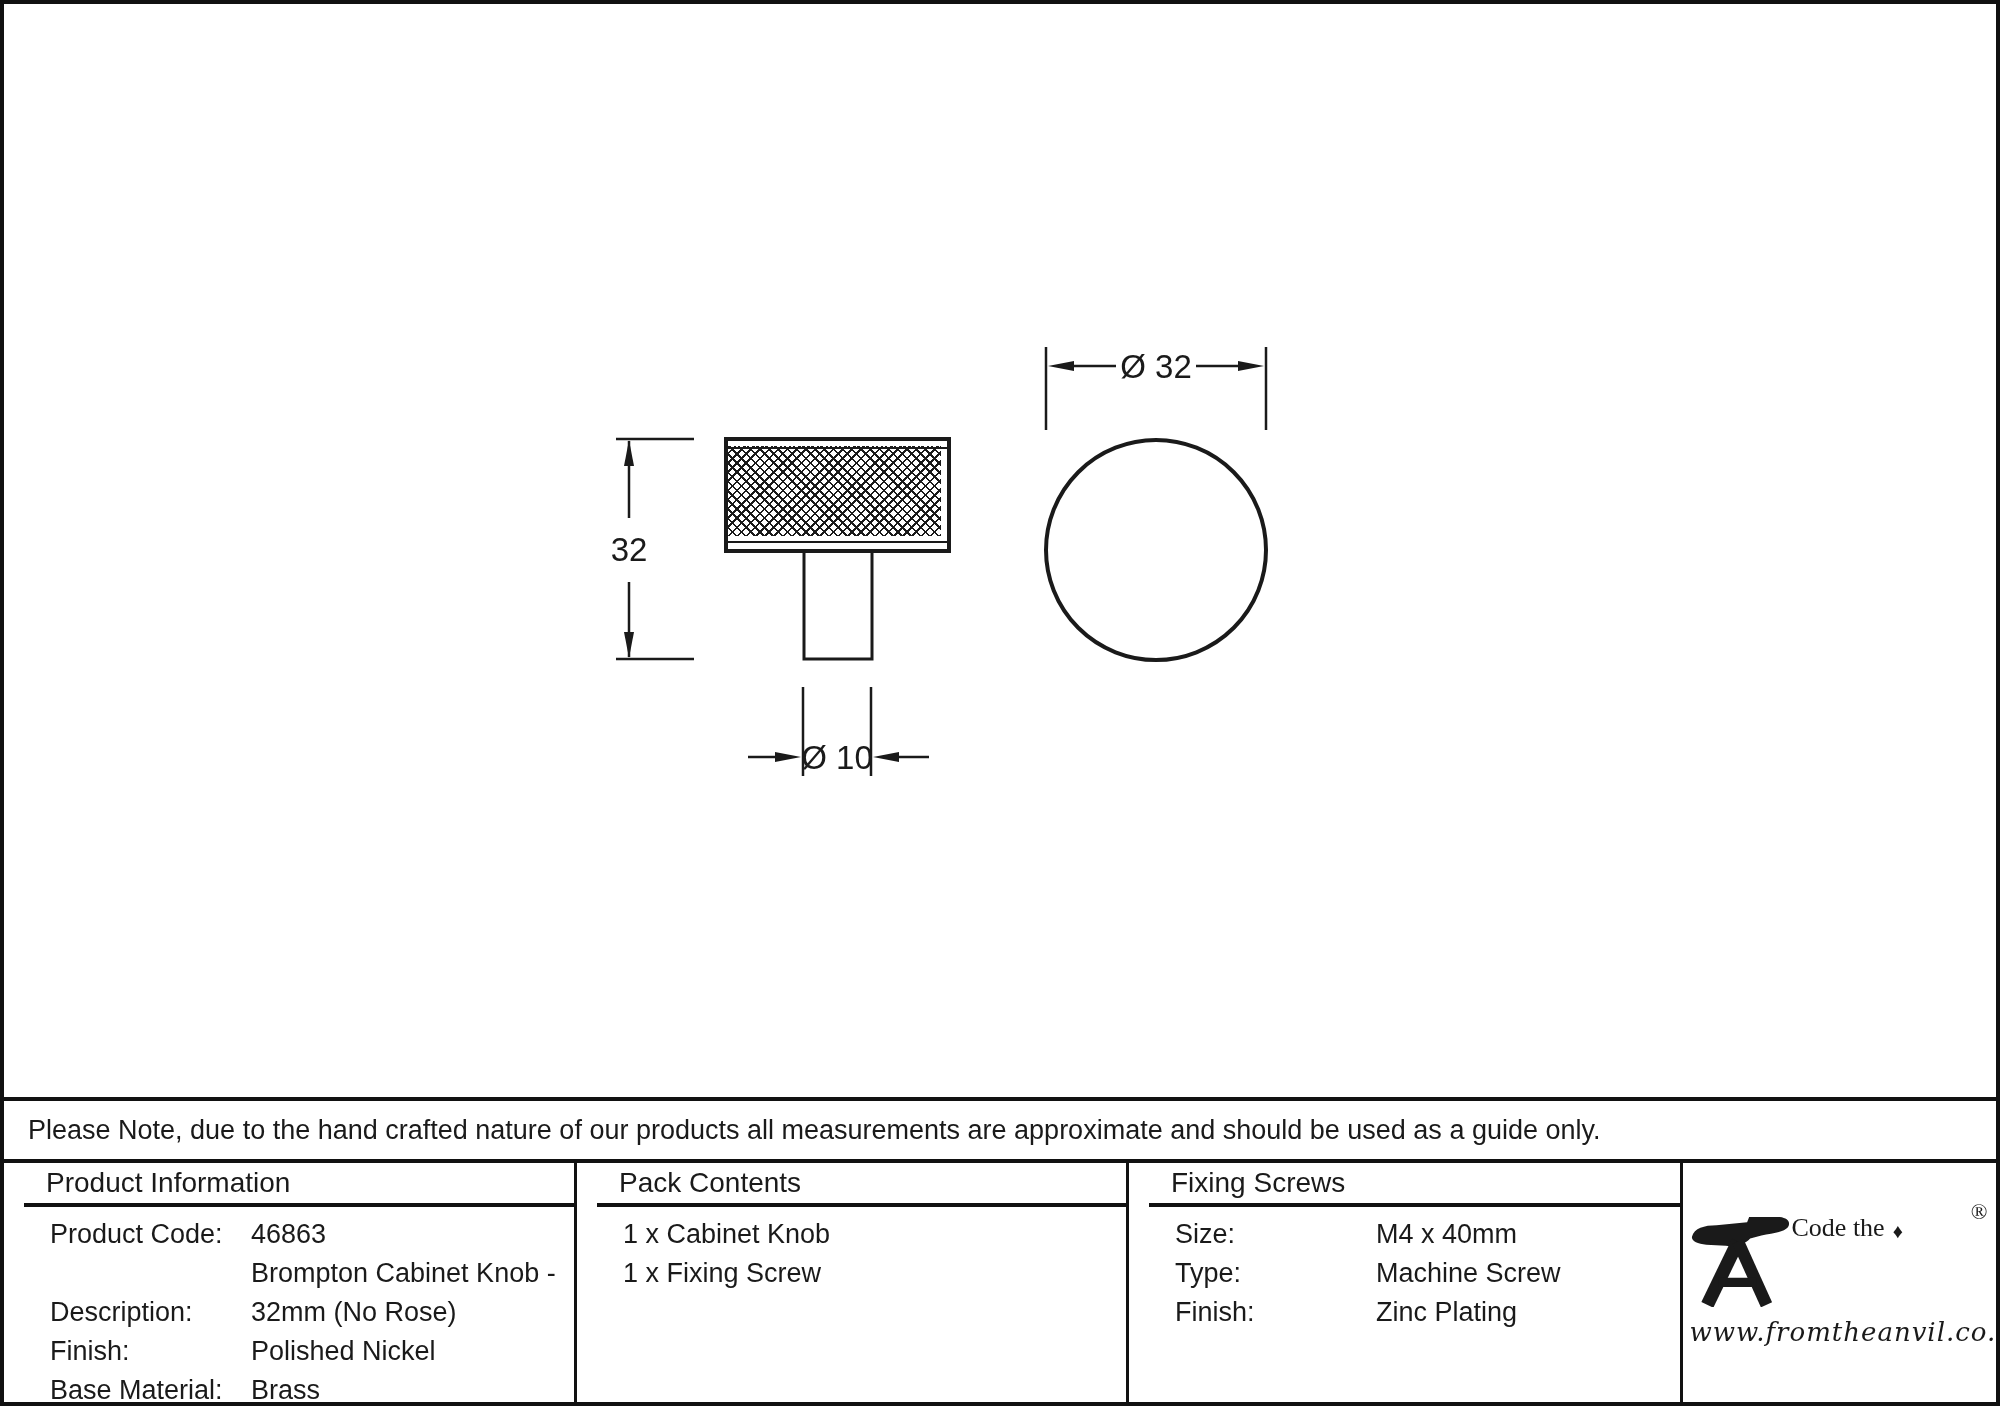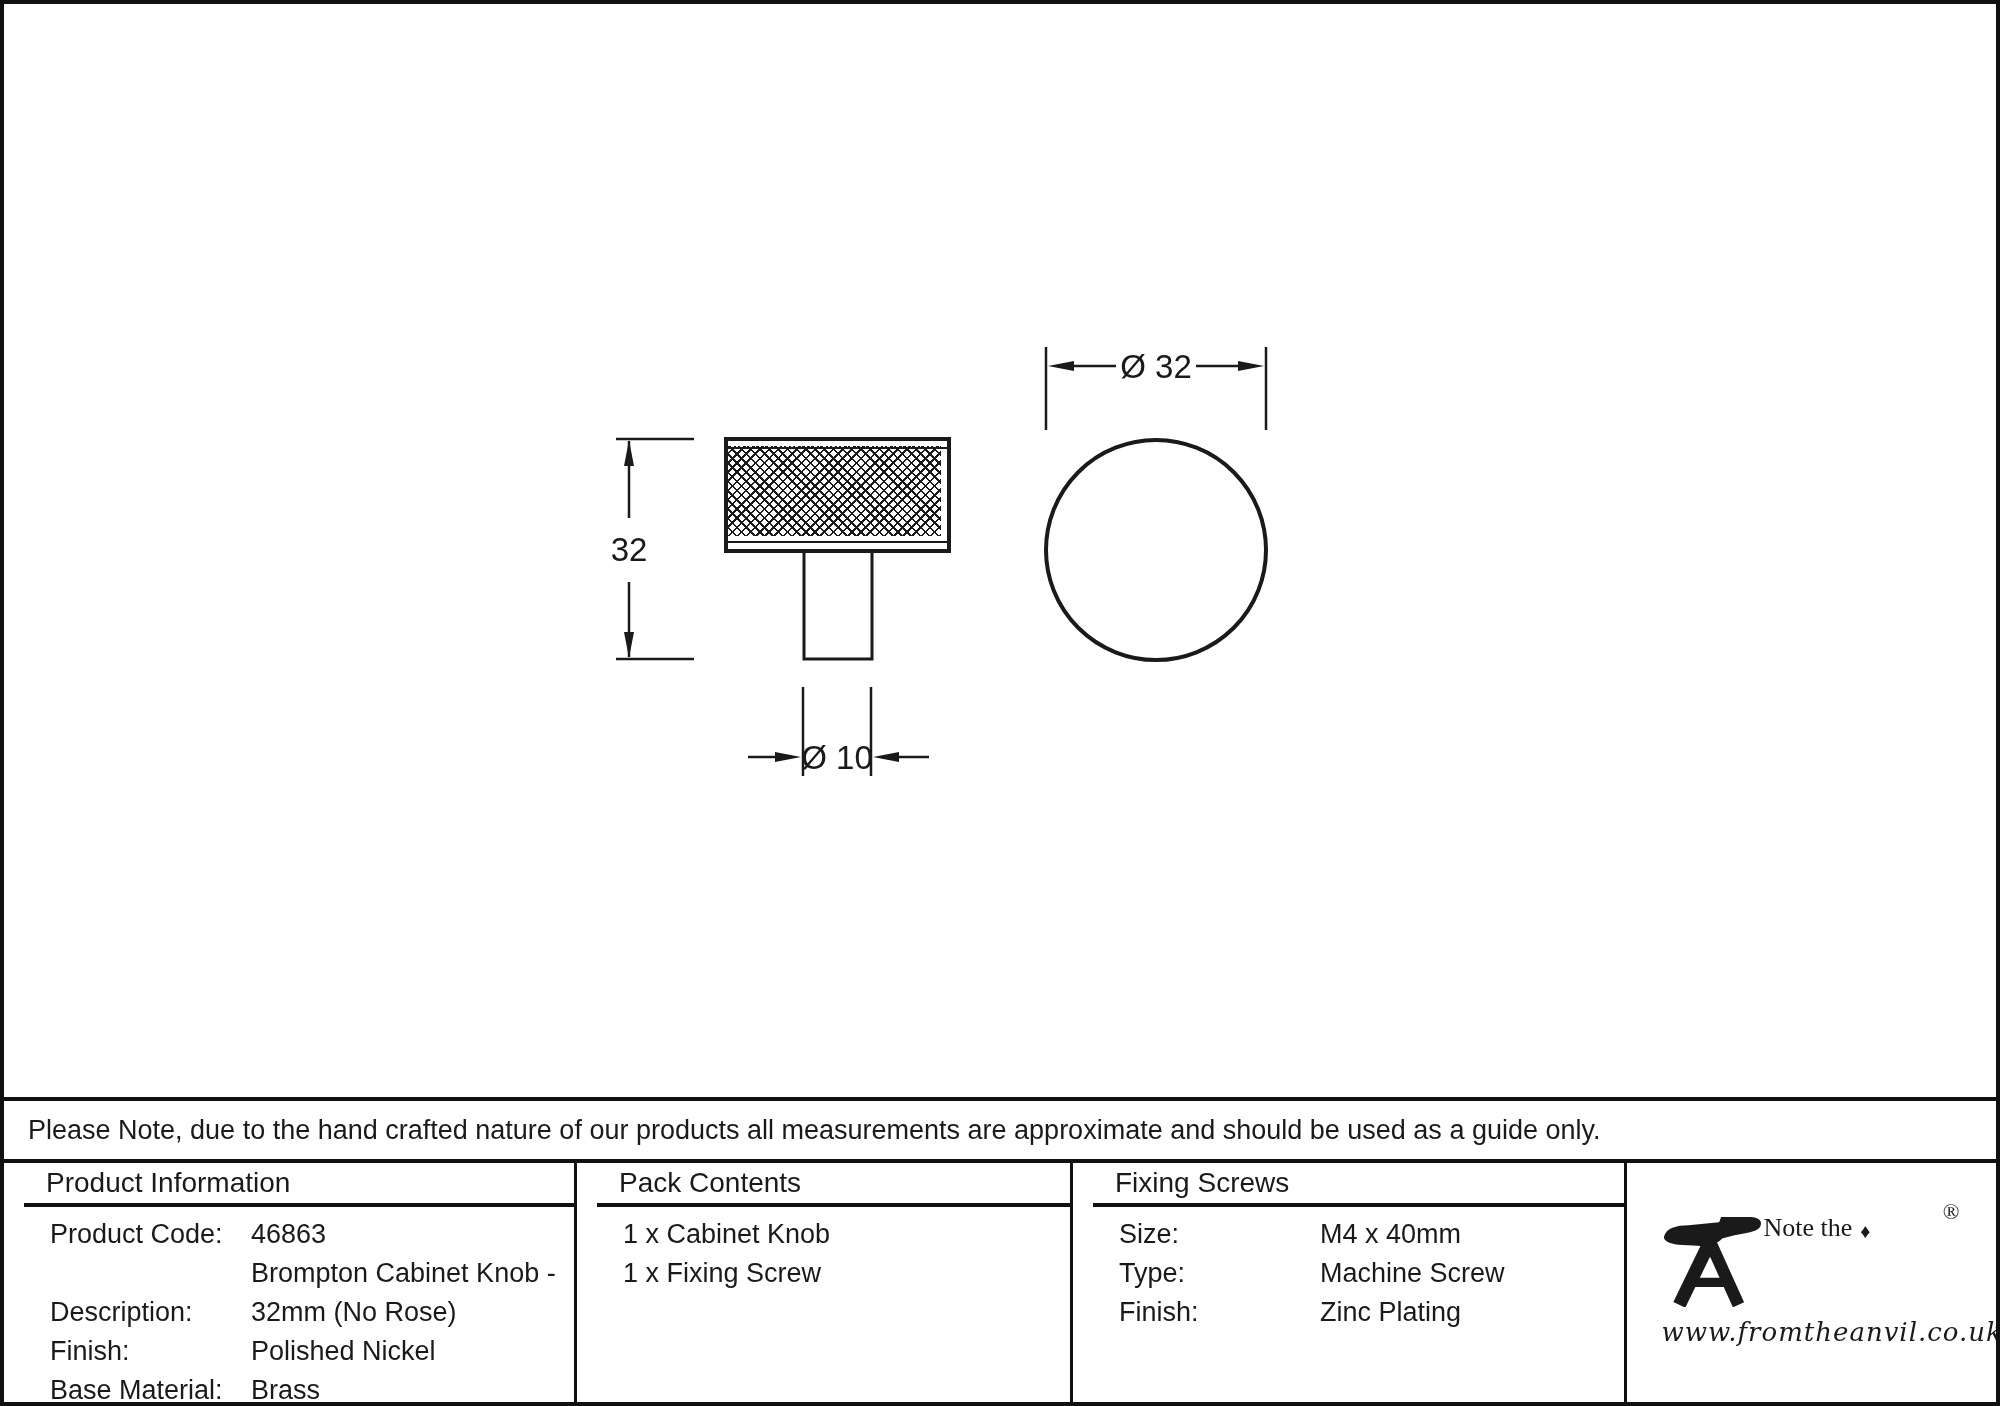--- a/index.html
+++ b/index.html
@@ -46,21 +46,21 @@
     border-bottom: 4px solid #111111;
     display: flex;
     align-items: center;
     padding: 0 24px;
     font-size: 27px;
   }
 
   .info-table { display: flex; height: 239px; }
   .col { height: 100%; padding-left: 20px; }
   .col-product { width: 573px; border-right: 3px solid #111111; }
-  .col-pack    { width: 496px; border-right: 3px solid #111111; }
+  .col-pack    { width: 552px; border-right: 3px solid #111111; }
   .col-screws  { width: 554px; border-right: 3px solid #111111; }
   .col-logo    { flex: 1; position: relative; }
 
   .col-h {
     height: 44px;
     border-bottom: 4px solid #111111;
     display: flex;
     align-items: center;
     padding: 0 22px;
     font-size: 28px;
@@ -222,21 +222,21 @@
       </div>
 
       <div class="col col-logo">
         <div class="logo">
           <svg class="anvil-a" viewBox="0 0 100 88">
             <path d="M2 19 C4 11 14 8 26 8 L56 5 L58 0 L88 0 C96 1 99 5 96 10 C92 15 80 16 70 18 L59 21 C54 27 44 29 35 28 L16 27 C7 26 1 23 2 19 Z" fill="#1a1a1a" stroke="none"></path>
             <path d="M47 24 L17 86" stroke="#1a1a1a" stroke-width="13" fill="none"></path>
             <path d="M47 24 L75 86" stroke="#1a1a1a" stroke-width="12" fill="none"></path>
             <path d="M28 64 L65 64" stroke="#1a1a1a" stroke-width="9" fill="none"></path>
           </svg>
-          <div class="logo-top"><span>Note the</span><span class="logo-diamond">♦</span></div>
+          <div class="logo-top"><span>Code the</span><span class="logo-diamond">♦</span></div>
           <div class="logo-reg">®</div>
           <div class="logo-url">www.fromtheanvil.co.uk</div>
         </div>
       </div>
 
     </div>
   </div>
 </div>
 
 </body></html>

